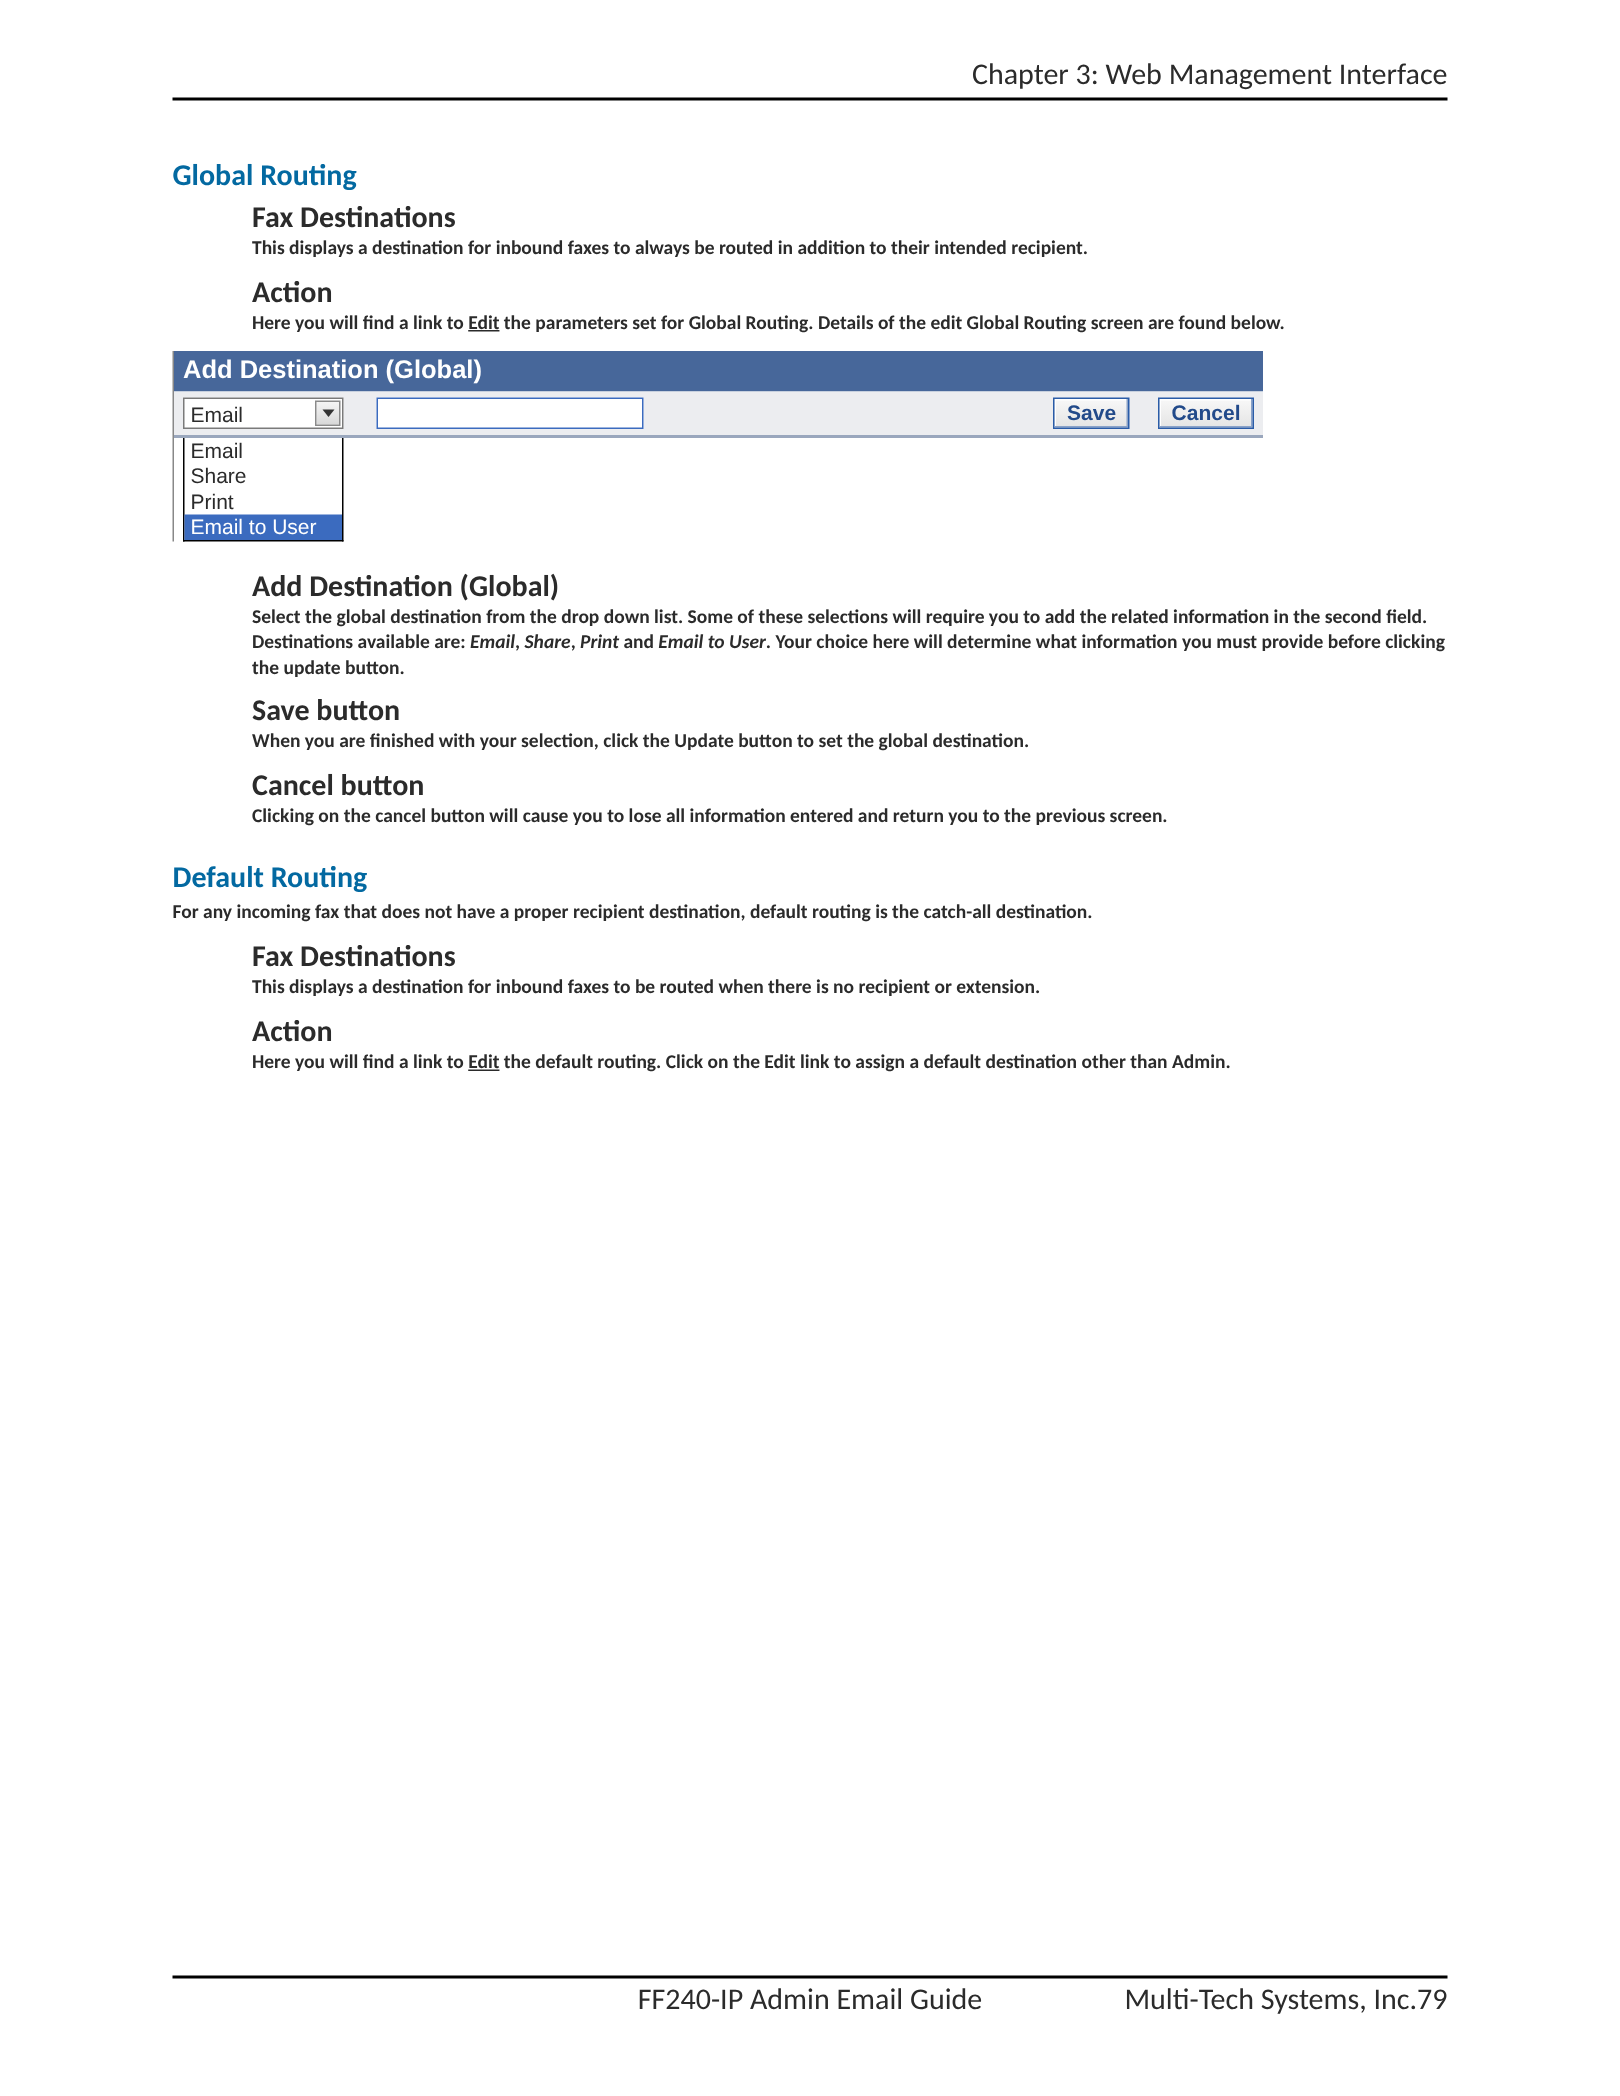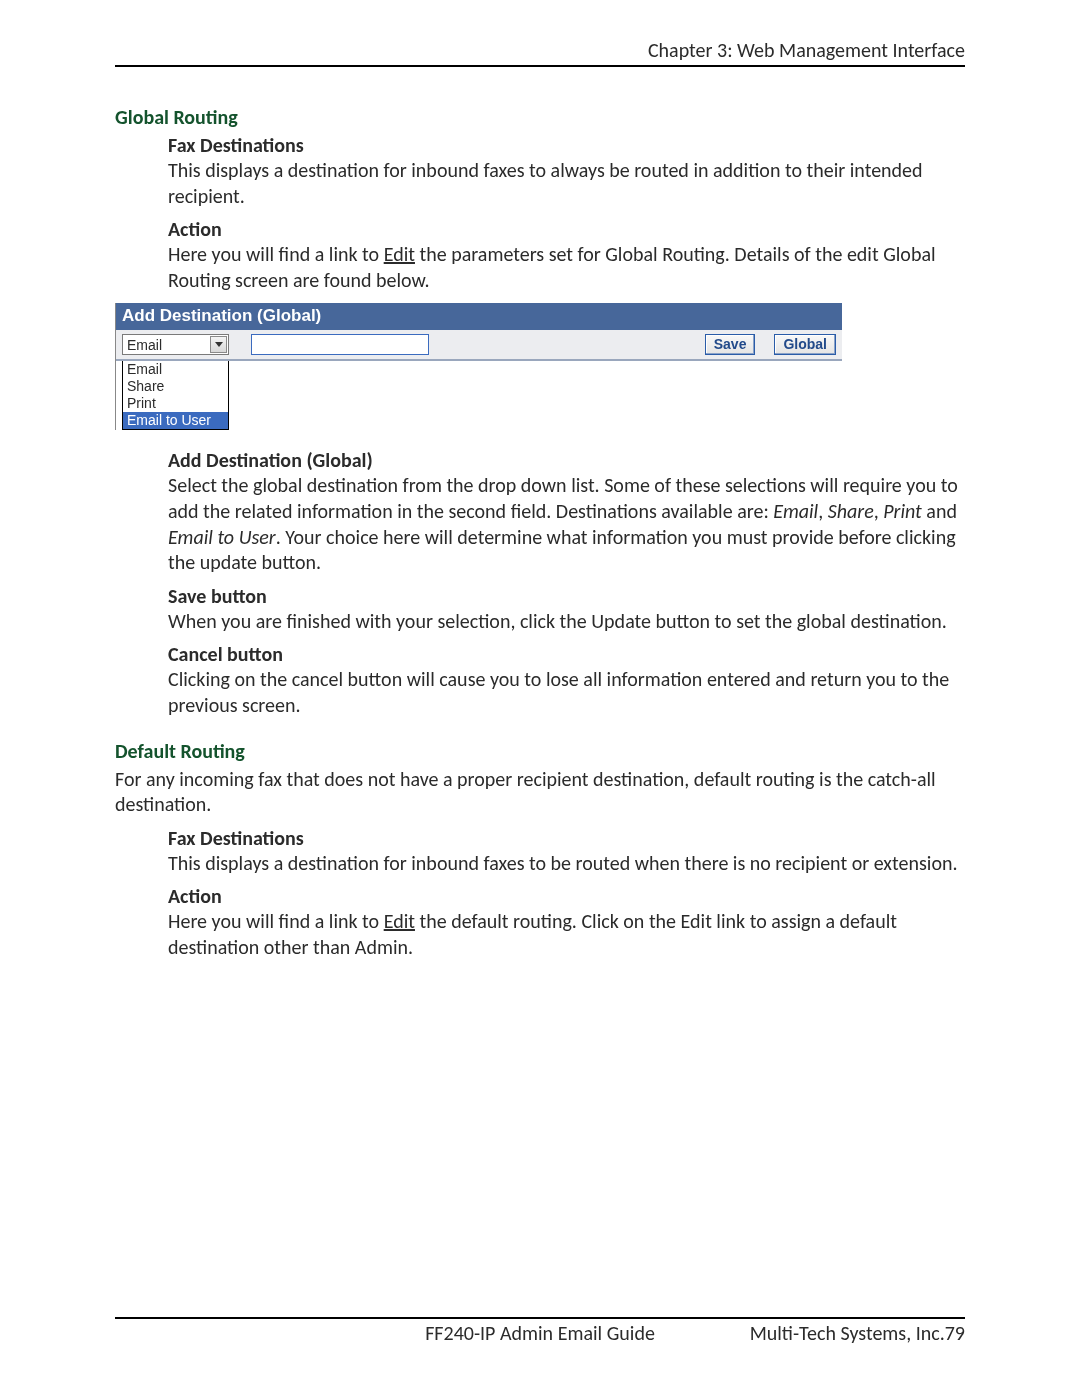--- a/index.html
+++ b/index.html
@@ -21,38 +21,39 @@
     position: absolute;
     left: 115px; right: 115px; bottom: 52px;
     border-top: 2px solid #000;
     padding-top: 2px;
     display: flex;
     justify-content: flex-end;
     font-size: 20px;
   }
   .footer .center { position:absolute; left:0; right:0; text-align:center; }
   .section-title {
-    color: #14532d;
+    color: #0369a1;
     font-weight: bold;
     font-size: 20px;
     margin-bottom: 4px;
   }
   .sub {
     margin-left: 53px;
     margin-bottom: 6px;
   }
   .sub-h {
     font-weight: bold;
     font-size: 20px;
     margin-bottom: 1px;
   }
   .body-text {
-    font-size: 20px;
+    font-size: 13px;
     line-height: 1.28;
     margin-bottom: 8px;
+    font-weight: bold;
   }
   .u { text-decoration: underline; }
   em { font-style: italic; }
 
   
   .widget {
     margin: 10px 0 18px 0;
     border-left: 1px solid #888;
     width: 727px;
   }
@@ -148,21 +149,21 @@
   <div class="widget">
     <div class="widget-title">Add Destination (Global)</div>
     <div class="widget-row">
       <div class="faux-select">
         <span>Email</span>
         <span class="arrow-btn"></span>
       </div>
       <div class="faux-input"></div>
       <div class="widget-buttons">
         <button class="btn3d">Save</button>
-        <button class="btn3d">Global</button>
+        <button class="btn3d">Cancel</button>
       </div>
     </div>
     <div class="dropdown-list">
       <div>Email</div>
       <div>Share</div>
       <div>Print</div>
       <div class="sel">Email to User</div>
     </div>
   </div>
 

